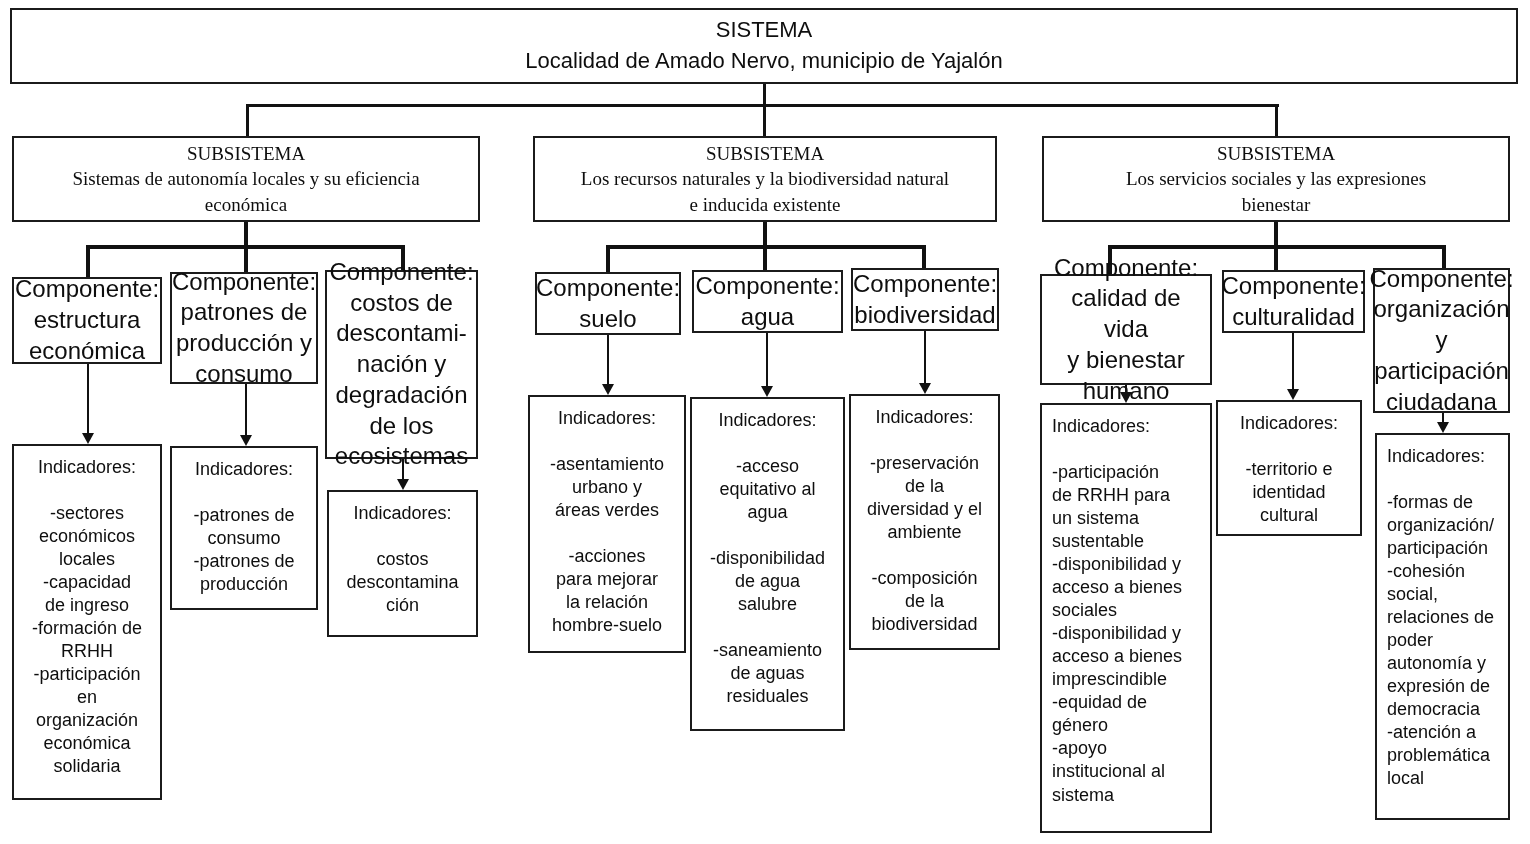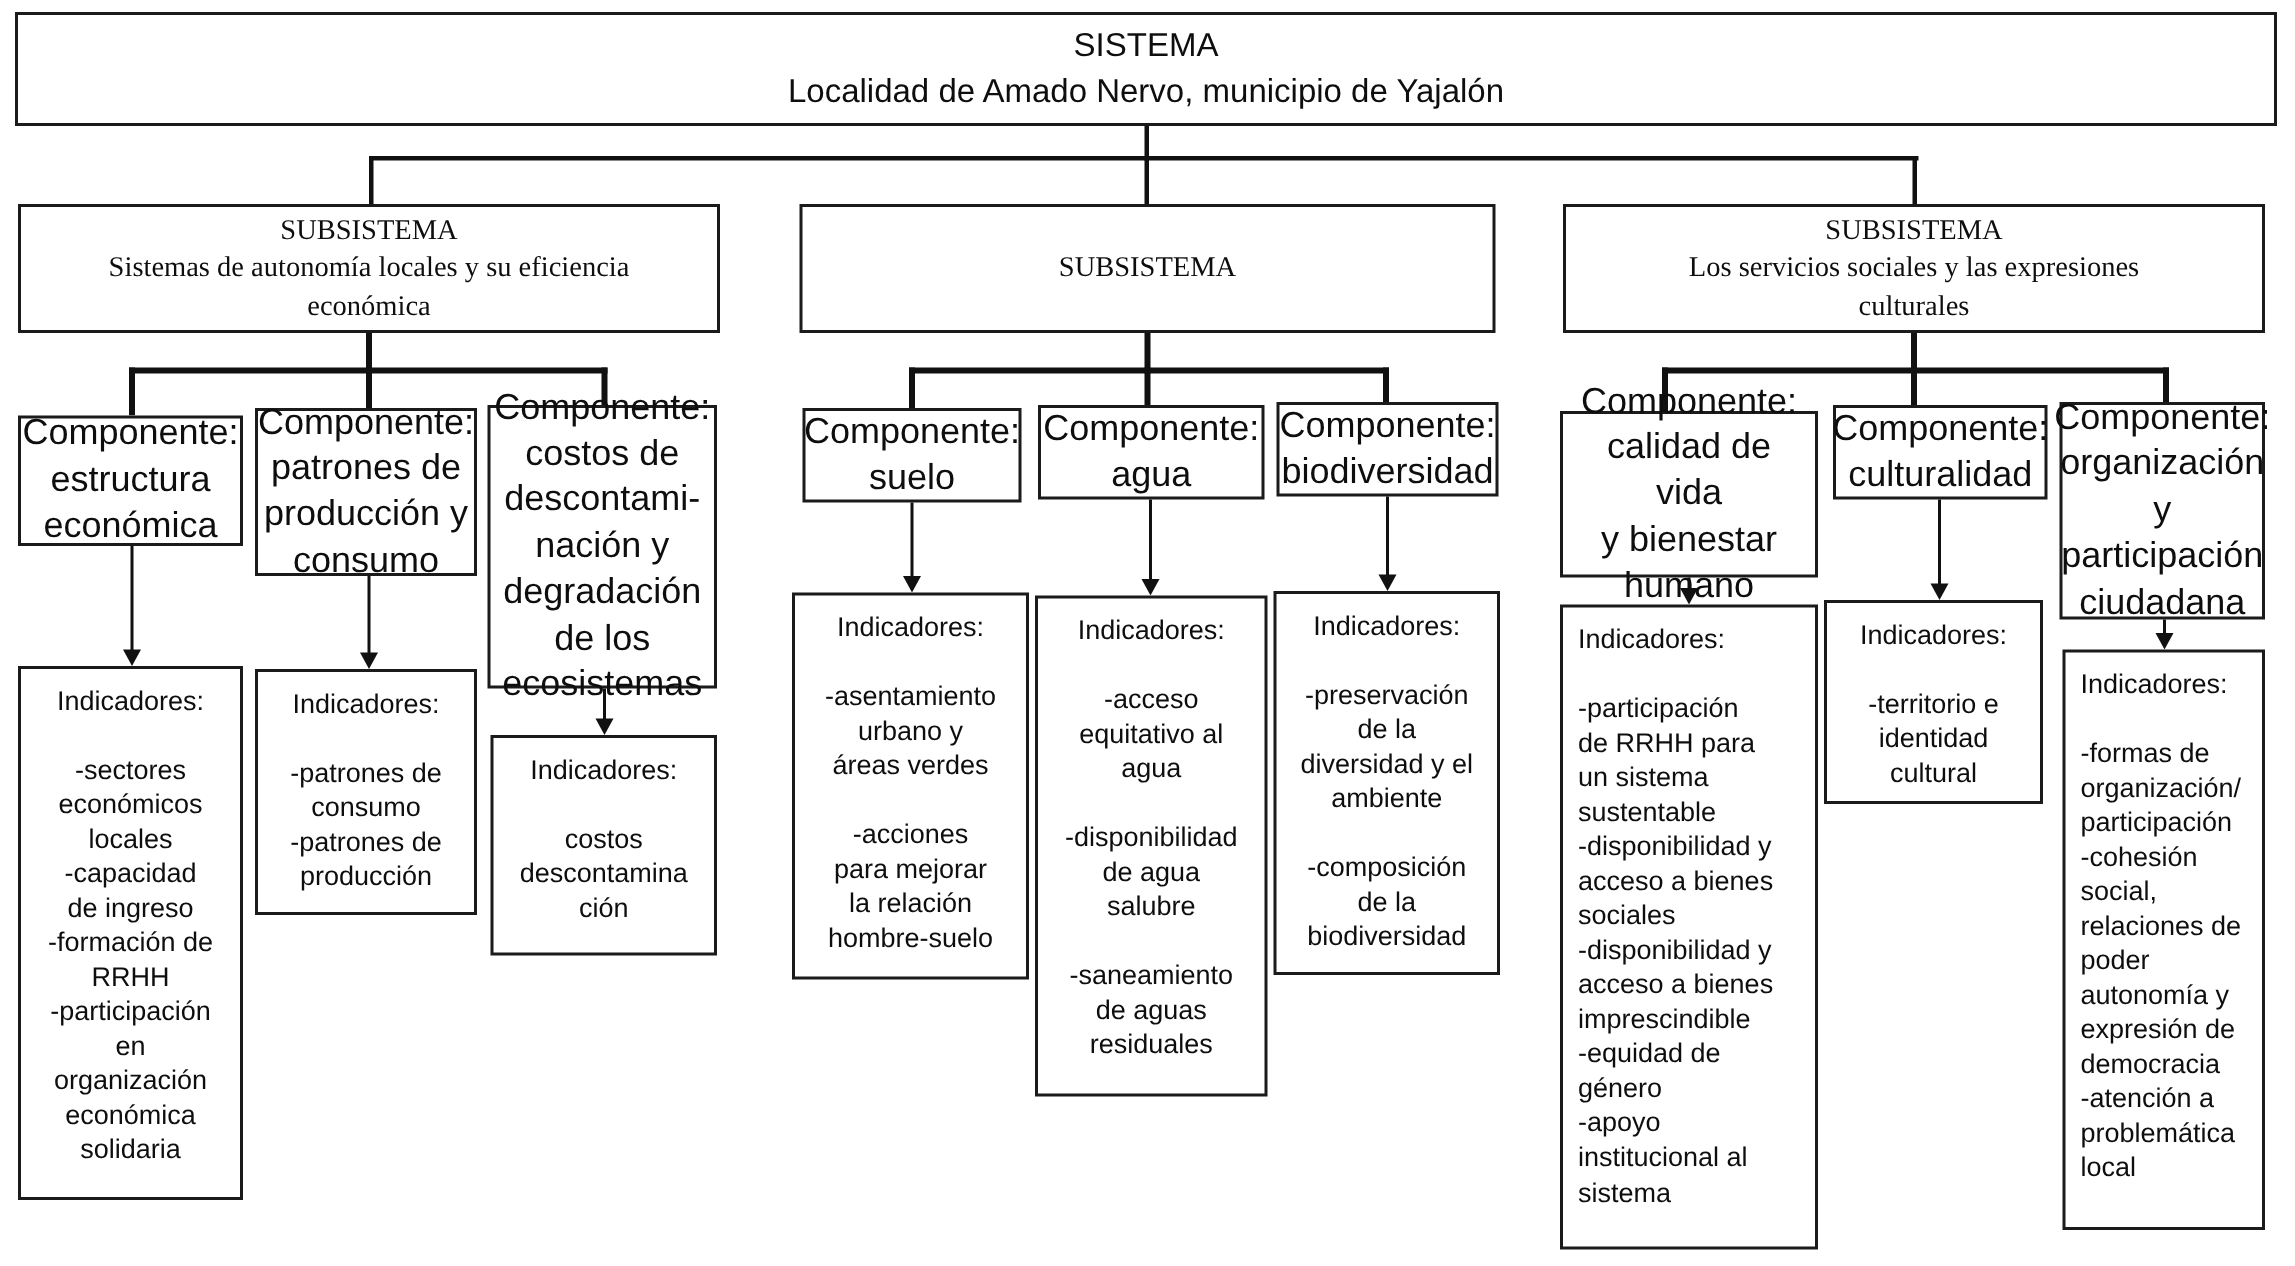--- a/index.html
+++ b/index.html
@@ -91,25 +91,27 @@
   <div class="line" style="left:763px; top:104px; width:3px; height:32px;"></div>
   <div class="line" style="left:1275px; top:104px; width:3px; height:32px;"></div>
 
   <div class="box sub" style="left:12px; top:136px; width:468px; height:86px;">
     <div>SUBSISTEMA</div>
     <div>Sistemas de autonomía locales y su eficiencia
 económica</div>
   </div>
   <div class="box sub" style="left:533px; top:136px; width:464px; height:86px;">
     <div>SUBSISTEMA</div>
+    <div>Los recursos naturales y la biodiversidad natural
+e inducida existente</div>
   </div>
   <div class="box sub" style="left:1042px; top:136px; width:468px; height:86px;">
     <div>SUBSISTEMA</div>
     <div>Los servicios sociales y las expresiones
-culturales</div>
+bienestar</div>
   </div>
 
   <div class="line" style="left:244px; top:222px; width:4px; height:27px;"></div>
   <div class="line" style="left:86px; top:245px; width:319px; height:4px;"></div>
   <div class="line" style="left:86px; top:245px; width:4px; height:32px;"></div>
   <div class="line" style="left:244px; top:245px; width:4px; height:27px;"></div>
   <div class="line" style="left:401px; top:245px; width:4px; height:25px;"></div>
 
   <div class="line" style="left:763px; top:222px; width:4px; height:27px;"></div>
   <div class="line" style="left:606px; top:245px; width:320px; height:4px;"></div>

